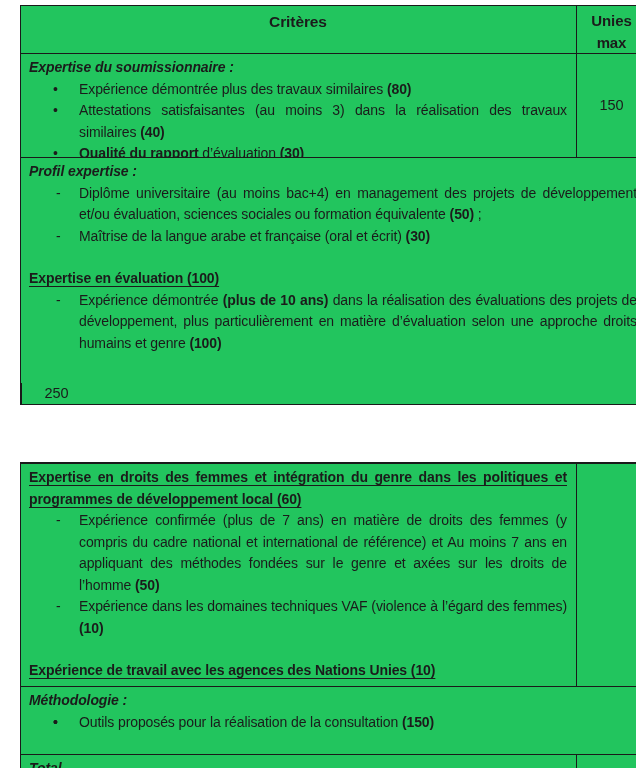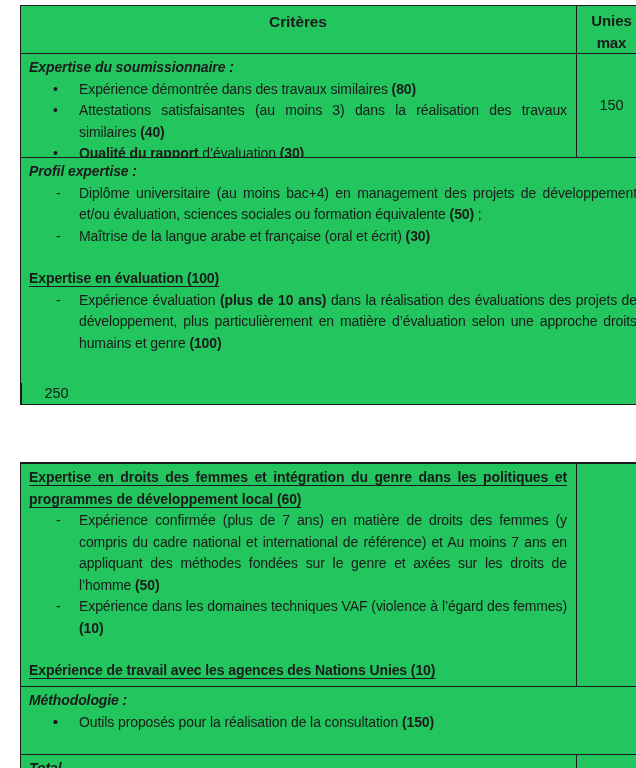--- a/index.html
+++ b/index.html
@@ -61,21 +61,21 @@
         <span>Unies</span>
         <span>max</span>
       </div>
     </div>
 
     <div class="row h-r1">
       <div class="cell-c">
         <div class="ti">Expertise du soumissionnaire :</div>
         <div class="li just">
           <span class="mk">•</span>
-          <span><span>Expérience démontrée dans des travaux similaires </span><span class="b">(80)</span></span>
+          <span><span>Expérience démontrée plus des travaux similaires </span><span class="b">(80)</span></span>
         </div>
         <div class="li just">
           <span class="mk">•</span>
           <span><span>Attestations satisfaisantes (au moins 3) dans la réalisation des travaux similaires </span><span class="b">(40)</span></span>
         </div>
         <div class="li just">
           <span class="mk">•</span>
           <span><span class="b">Qualité du rapport</span><span> d’évaluation </span><span class="b">(30)</span></span>
         </div>
       </div>
@@ -90,21 +90,21 @@
           <span><span>Diplôme universitaire (au moins bac+4) en management des projets de développement et/ou évaluation, sciences sociales ou formation équivalente </span><span class="b">(50)</span><span> ;</span></span>
         </div>
         <div class="li dash just">
           <span class="mk">-</span>
           <span><span>Maîtrise de la langue arabe et française (oral et écrit) </span><span class="b">(30)</span></span>
         </div>
         <div class="sp"></div>
         <div class="uh">Expertise en évaluation (100)</div>
         <div class="li dash just">
           <span class="mk">-</span>
-          <span><span>Expérience évaluation </span><span class="b">(plus de 10 ans)</span><span> dans la réalisation des évaluations des projets de développement, plus particulièrement en matière d’évaluation selon une approche droits humains et genre </span><span class="b">(100)</span></span>
+          <span><span>Expérience démontrée </span><span class="b">(plus de 10 ans)</span><span> dans la réalisation des évaluations des projets de développement, plus particulièrement en matière d’évaluation selon une approche droits humains et genre </span><span class="b">(100)</span></span>
         </div>
       </div>
       <div class="cell-n">250</div>
     </div>
 
   </div>
 
   <div class="tbl tbl2">
 
     <div class="row h-r3">

